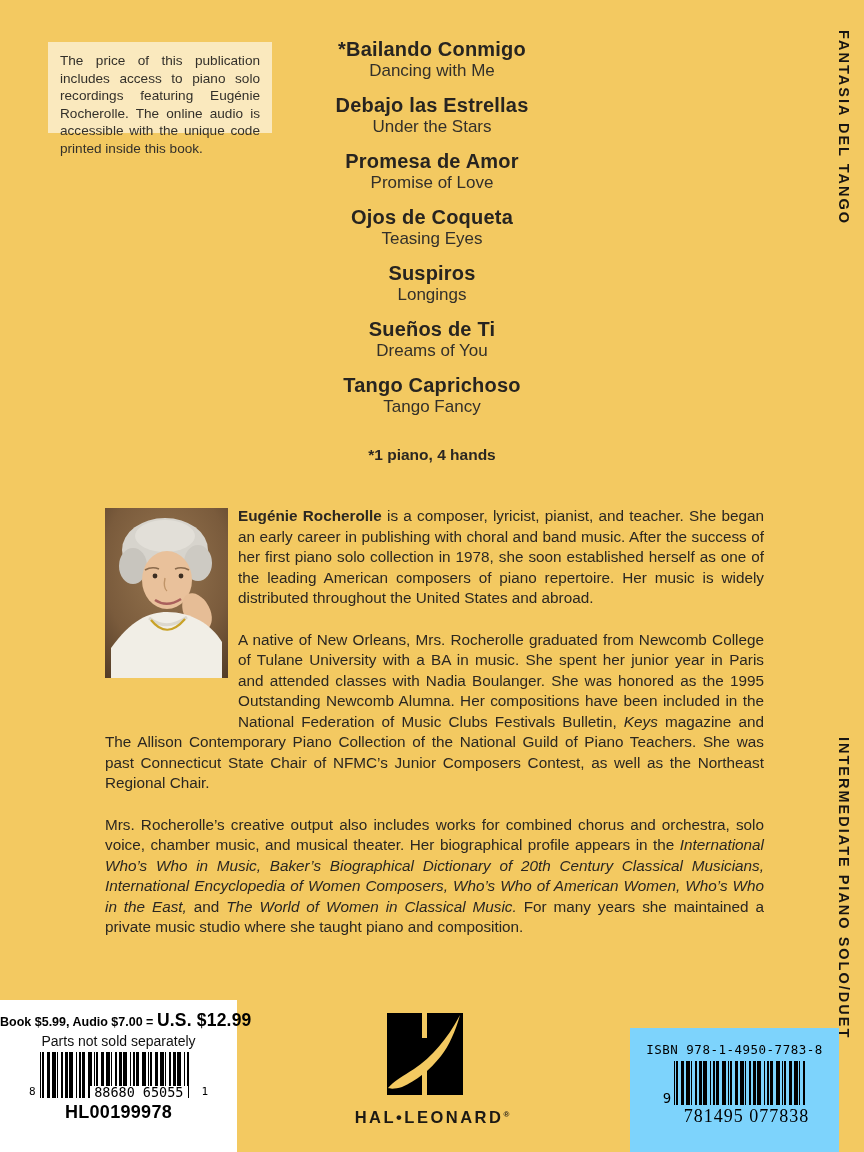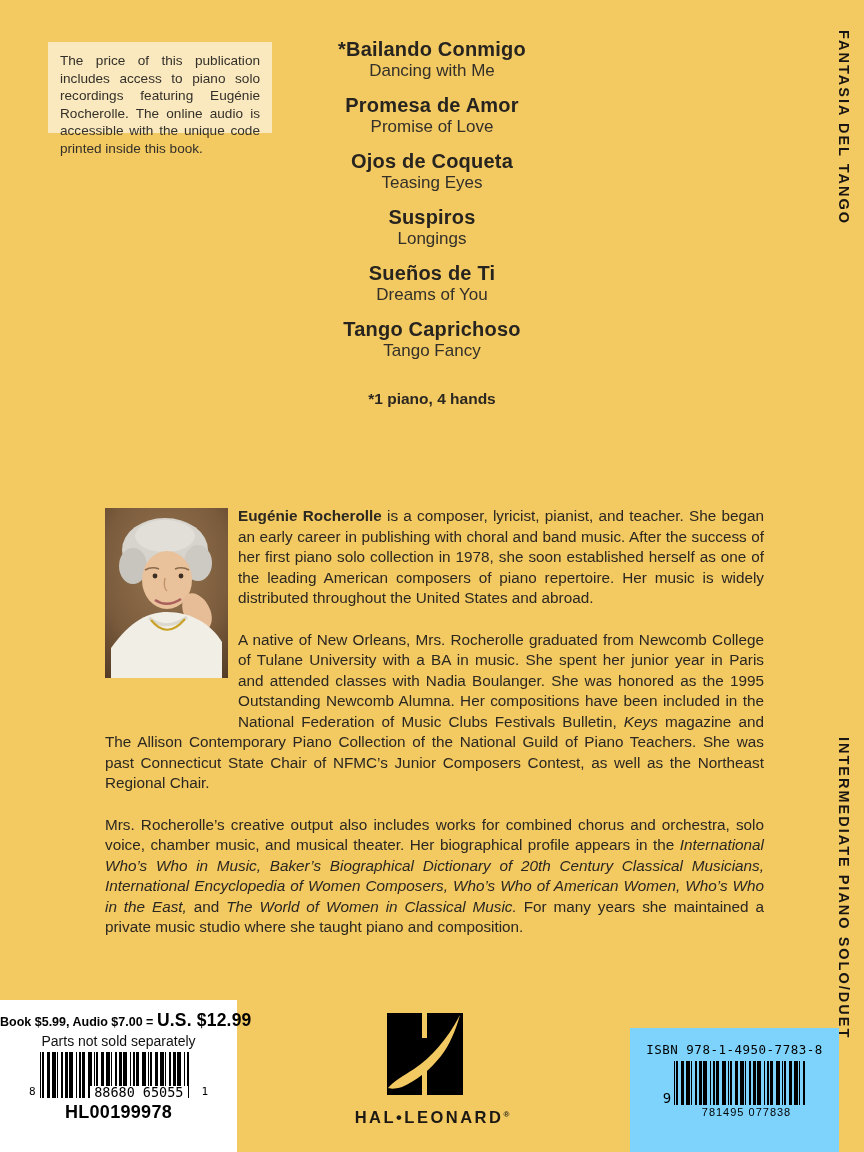--- a/index.html
+++ b/index.html
@@ -85,36 +85,40 @@
 
   
   .isbn-box {
     position: absolute; left: 630px; top: 1028px; width: 209px; height: 124px;
     background: #7dd3fc; text-align: center; padding-top: 14px; color: #000;
   }
   .isbn-label { font-family: "DejaVu Sans Mono", monospace; font-size: 12.5px; letter-spacing: .5px; }
   .isbn-bars-row { display: flex; align-items: flex-end; justify-content: center; gap: 3px; margin-top: 4px; }
   .isbn-bars-row .bars { height: 44px; width: 132px; }
   .isbn-left-digit { font-family: "DejaVu Sans Mono", monospace; font-size: 14px; line-height: 14px; }
-  .isbn-digits { font-family: Liberation Sans, sans-serif; font-size: 11px; letter-spacing: 1px;
+  .isbn-digits { font-family: Liberation Serif, serif; font-size: 18px; letter-spacing: 1px;
     margin-top: 1px; margin-left: 24px; }
 </style>
 </head>
 <body>
 
 <div class="page">
 
   <div class="audio-box">
     <span>The price of this publication includes access to piano solo recordings featuring Eugénie Rocherolle. The online audio is accessible with the unique code printed inside this book.</span>
   </div>
 
   <div class="songs">
     <div class="song">
       <div class="song-title">*Bailando Conmigo</div>
       <div class="song-translation">Dancing with Me</div>
+    </div>
+    <div class="song">
+      <div class="song-title">Debajo las Estrellas</div>
+      <div class="song-translation">Under the Stars</div>
     </div>
     <div class="song">
       <div class="song-title">Promesa de Amor</div>
       <div class="song-translation">Promise of Love</div>
     </div>
     <div class="song">
       <div class="song-title">Ojos de Coqueta</div>
       <div class="song-translation">Teasing Eyes</div>
     </div>
     <div class="song">

